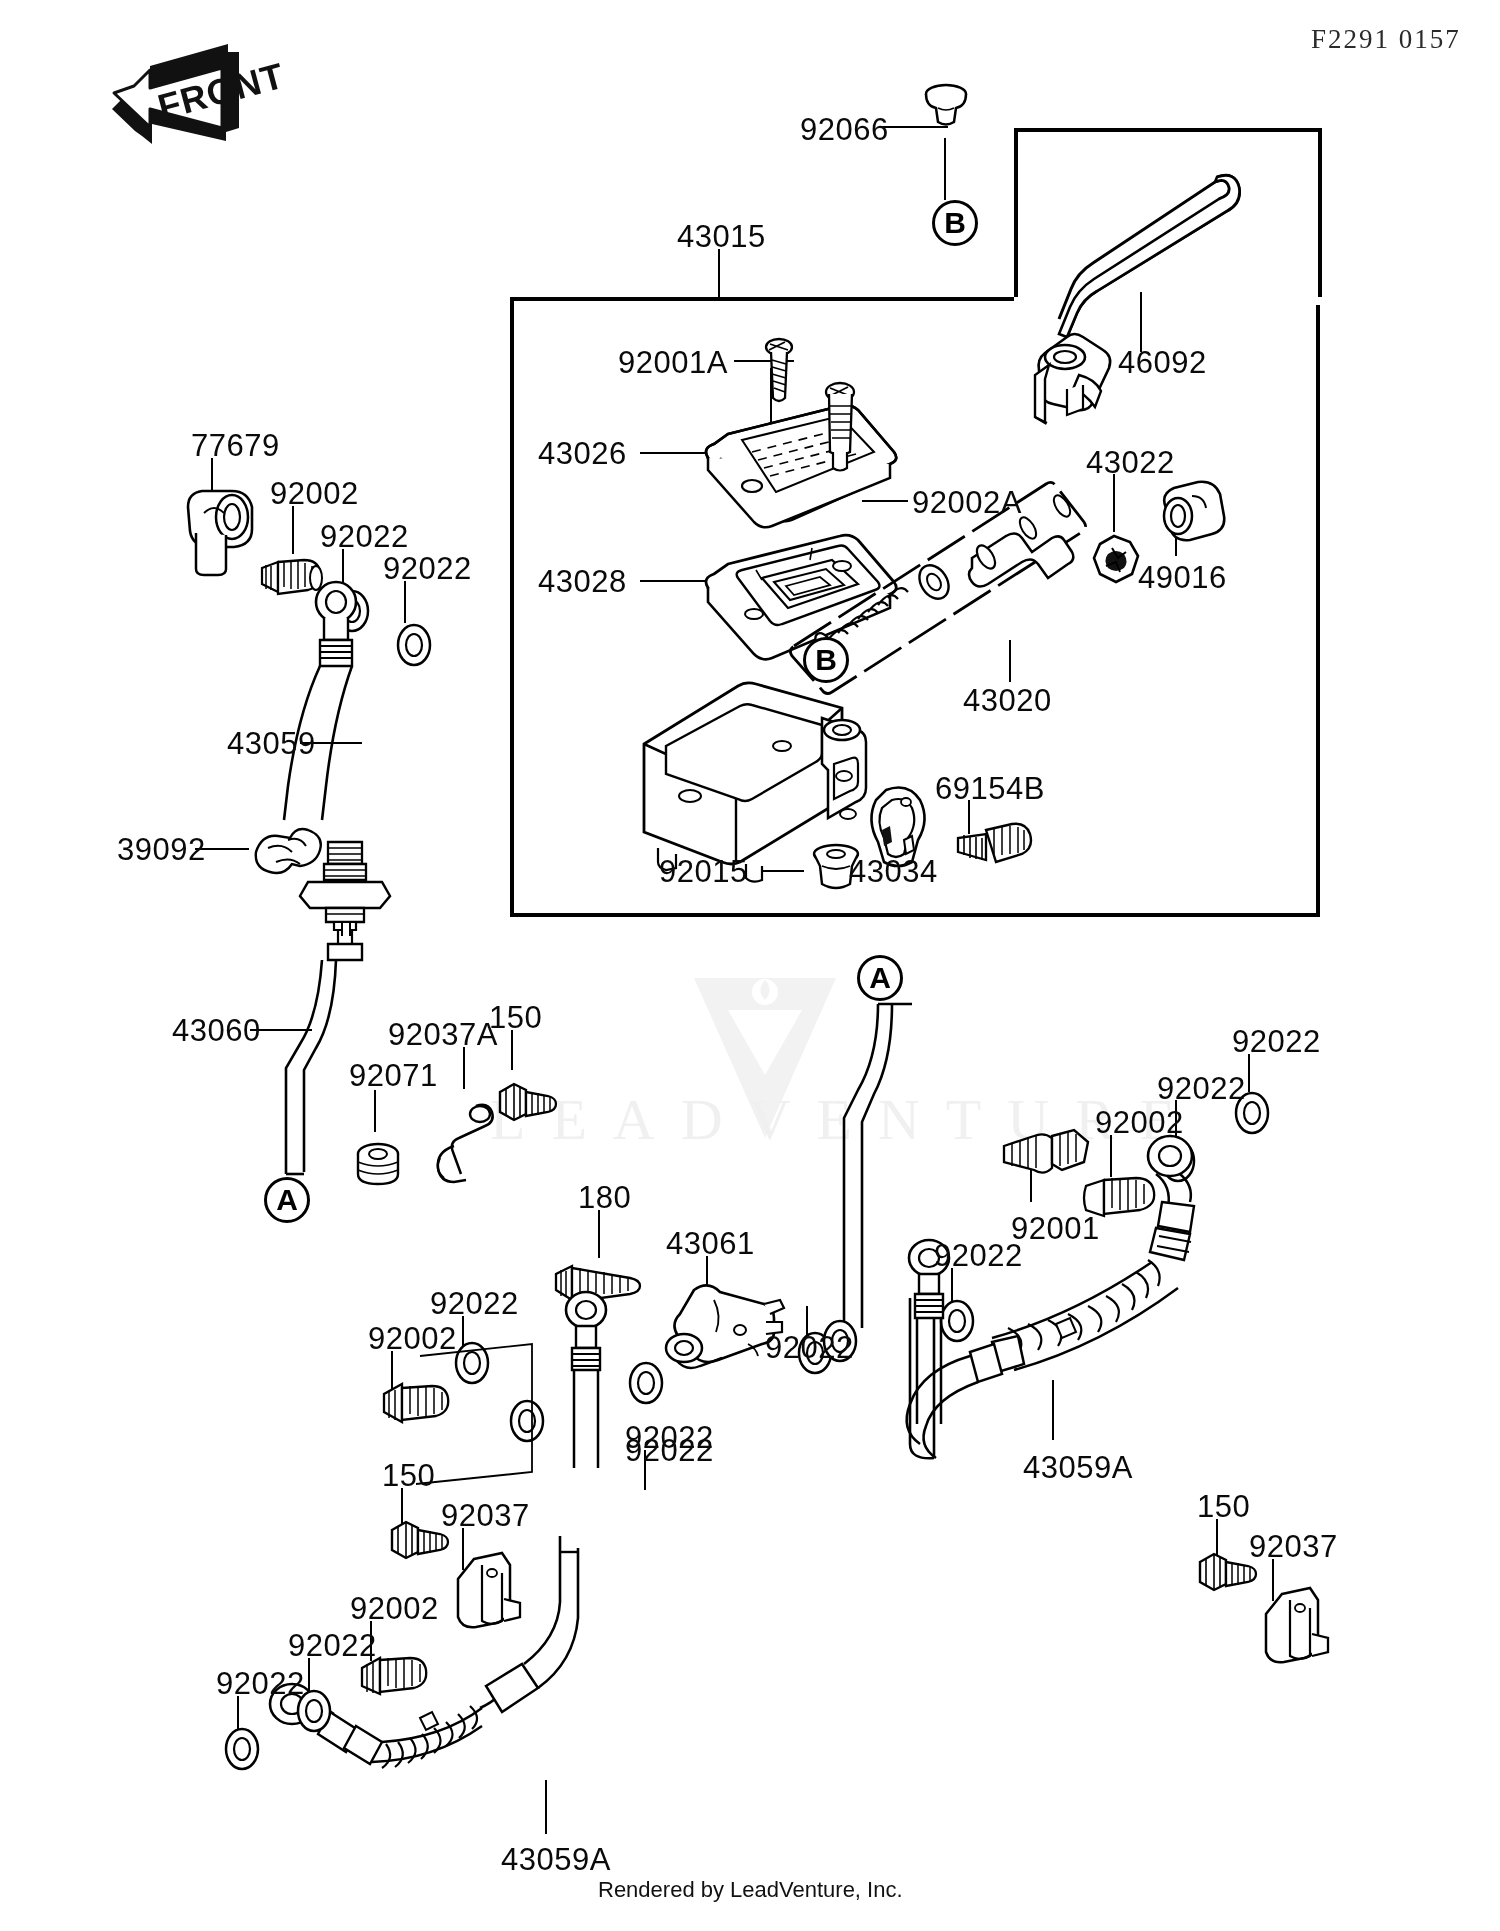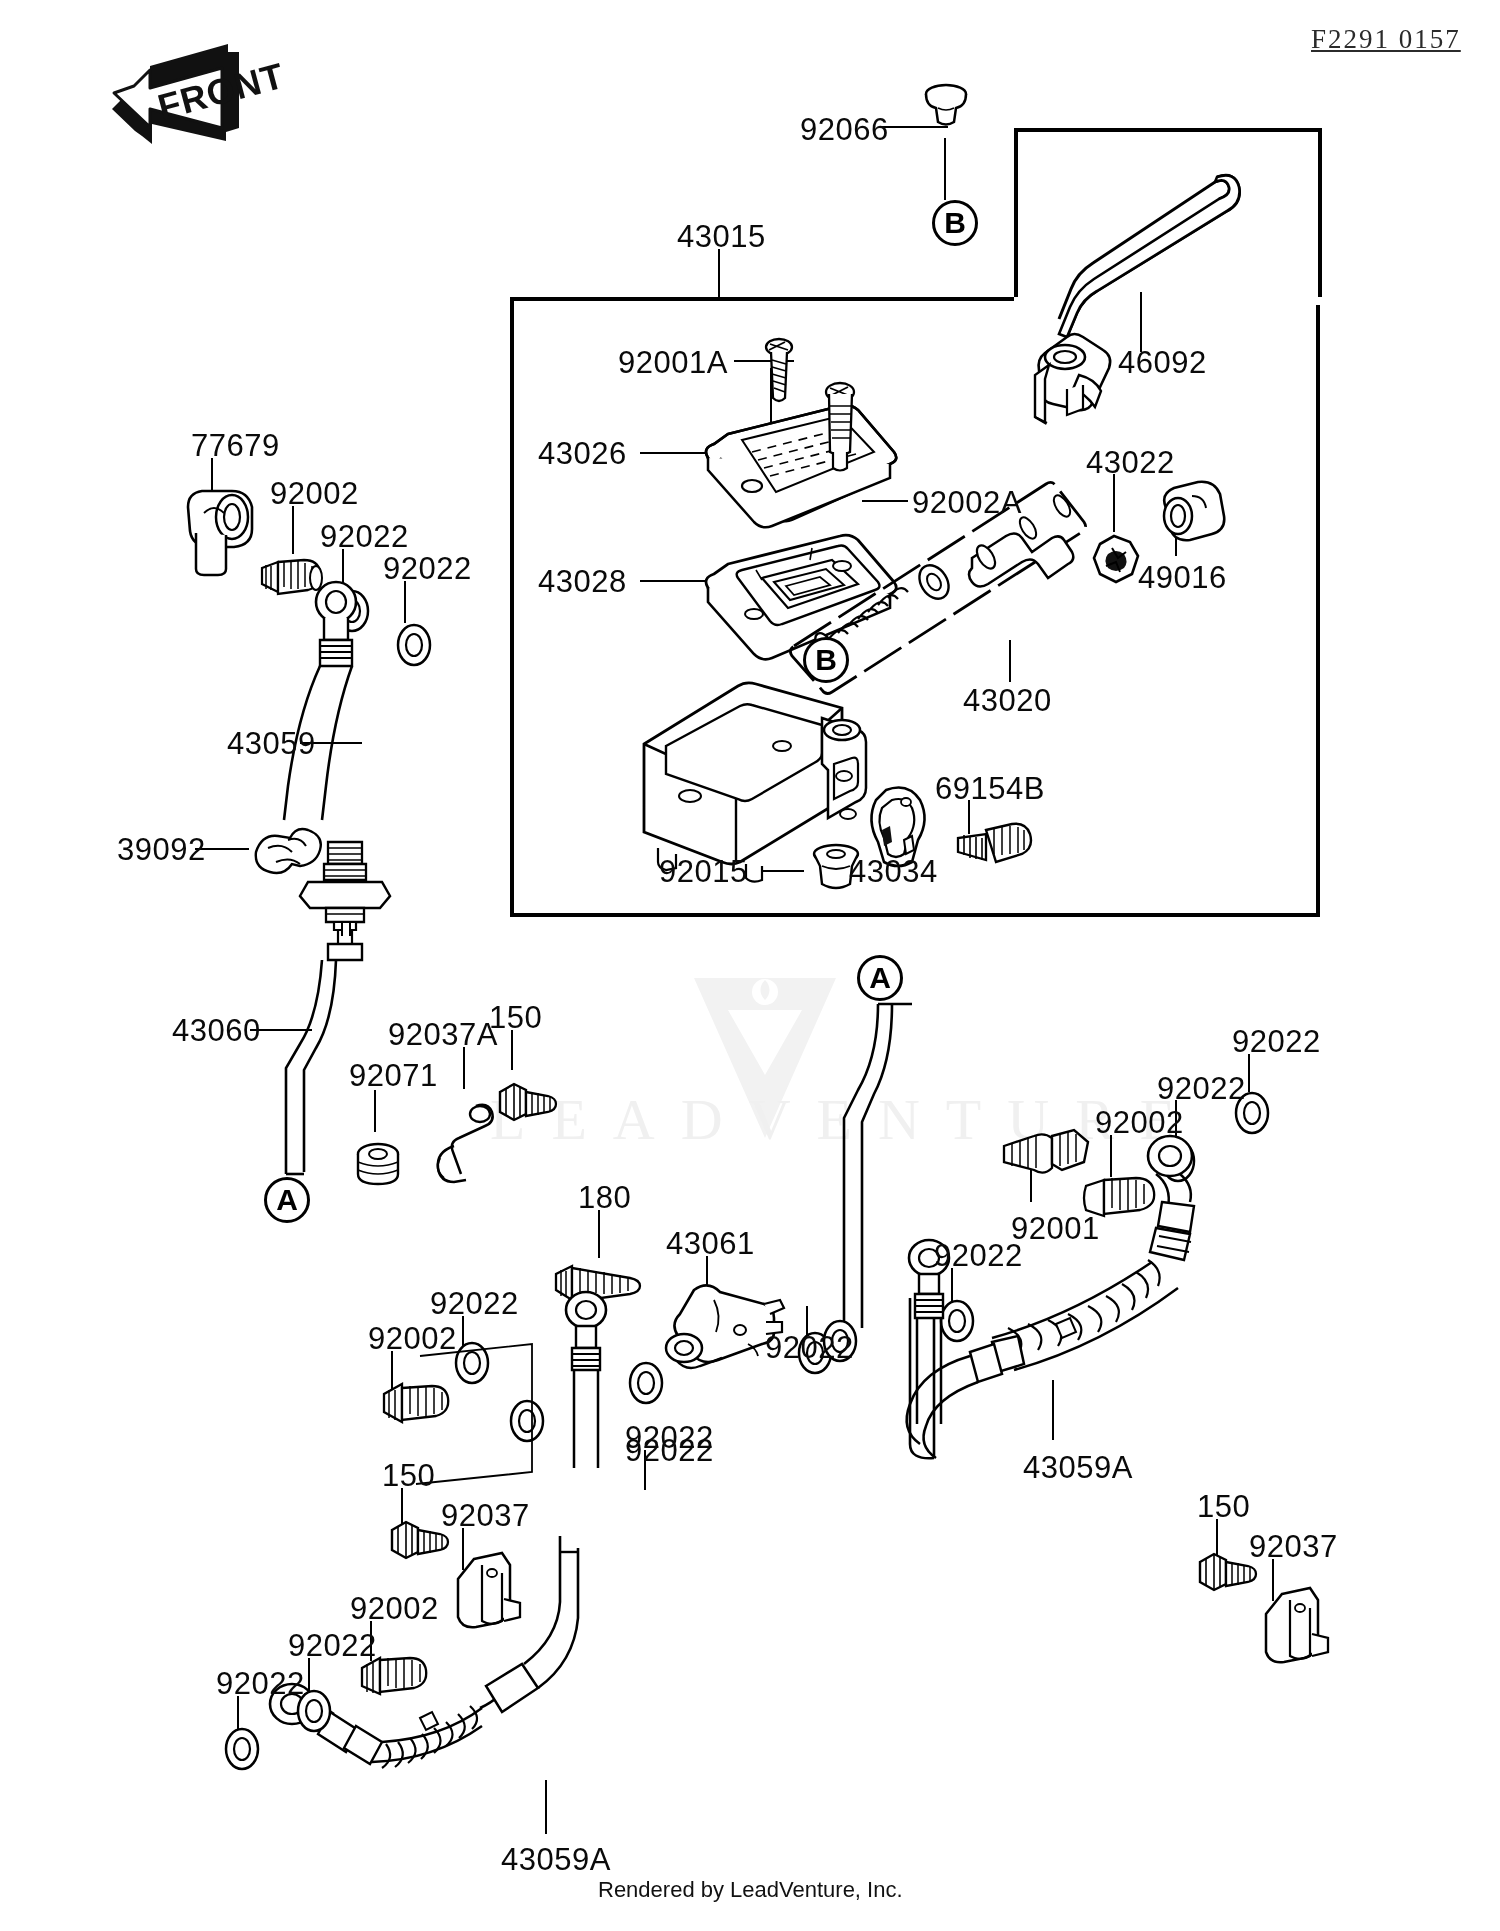--- a/index.html
+++ b/index.html
@@ -78,21 +78,21 @@
   }
 
   svg{display:block;overflow:visible;}
   .part{position:absolute;}
 </style>
 </head>
 <body>
 
 <div id="page">
 
-  <div class="hdr" style="left:1311px;top:24px;text-decoration:underline;">F2291 0157</div>
+  <div class="hdr" style="left:1311px;top:24px;">F2291 0157</div>
 
   <div class="wm" id="wm-logo" style="left:680px;top:922px;">
     <svg width="170" height="175" viewBox="0 0 170 175" aria-hidden="true">
       <path d="M14 8 L85 8 L85 40 L48 40 L85 105 L122 40 L85 40 L85 8 L156 8 L85 168 Z" fill="#f2f2f2"></path>
       <circle cx="85" cy="22" r="13" fill="#ffffff"></circle>
       <path d="M85 10 c6 6 6 14 0 20 c-6 -6 -6 -14 0 -20 z" fill="#f2f2f2"></path>
     </svg>
   </div>
   <div class="wm" id="wm-text" style="left:490px;top:1038px;">LEADVENTURE</div>
 

